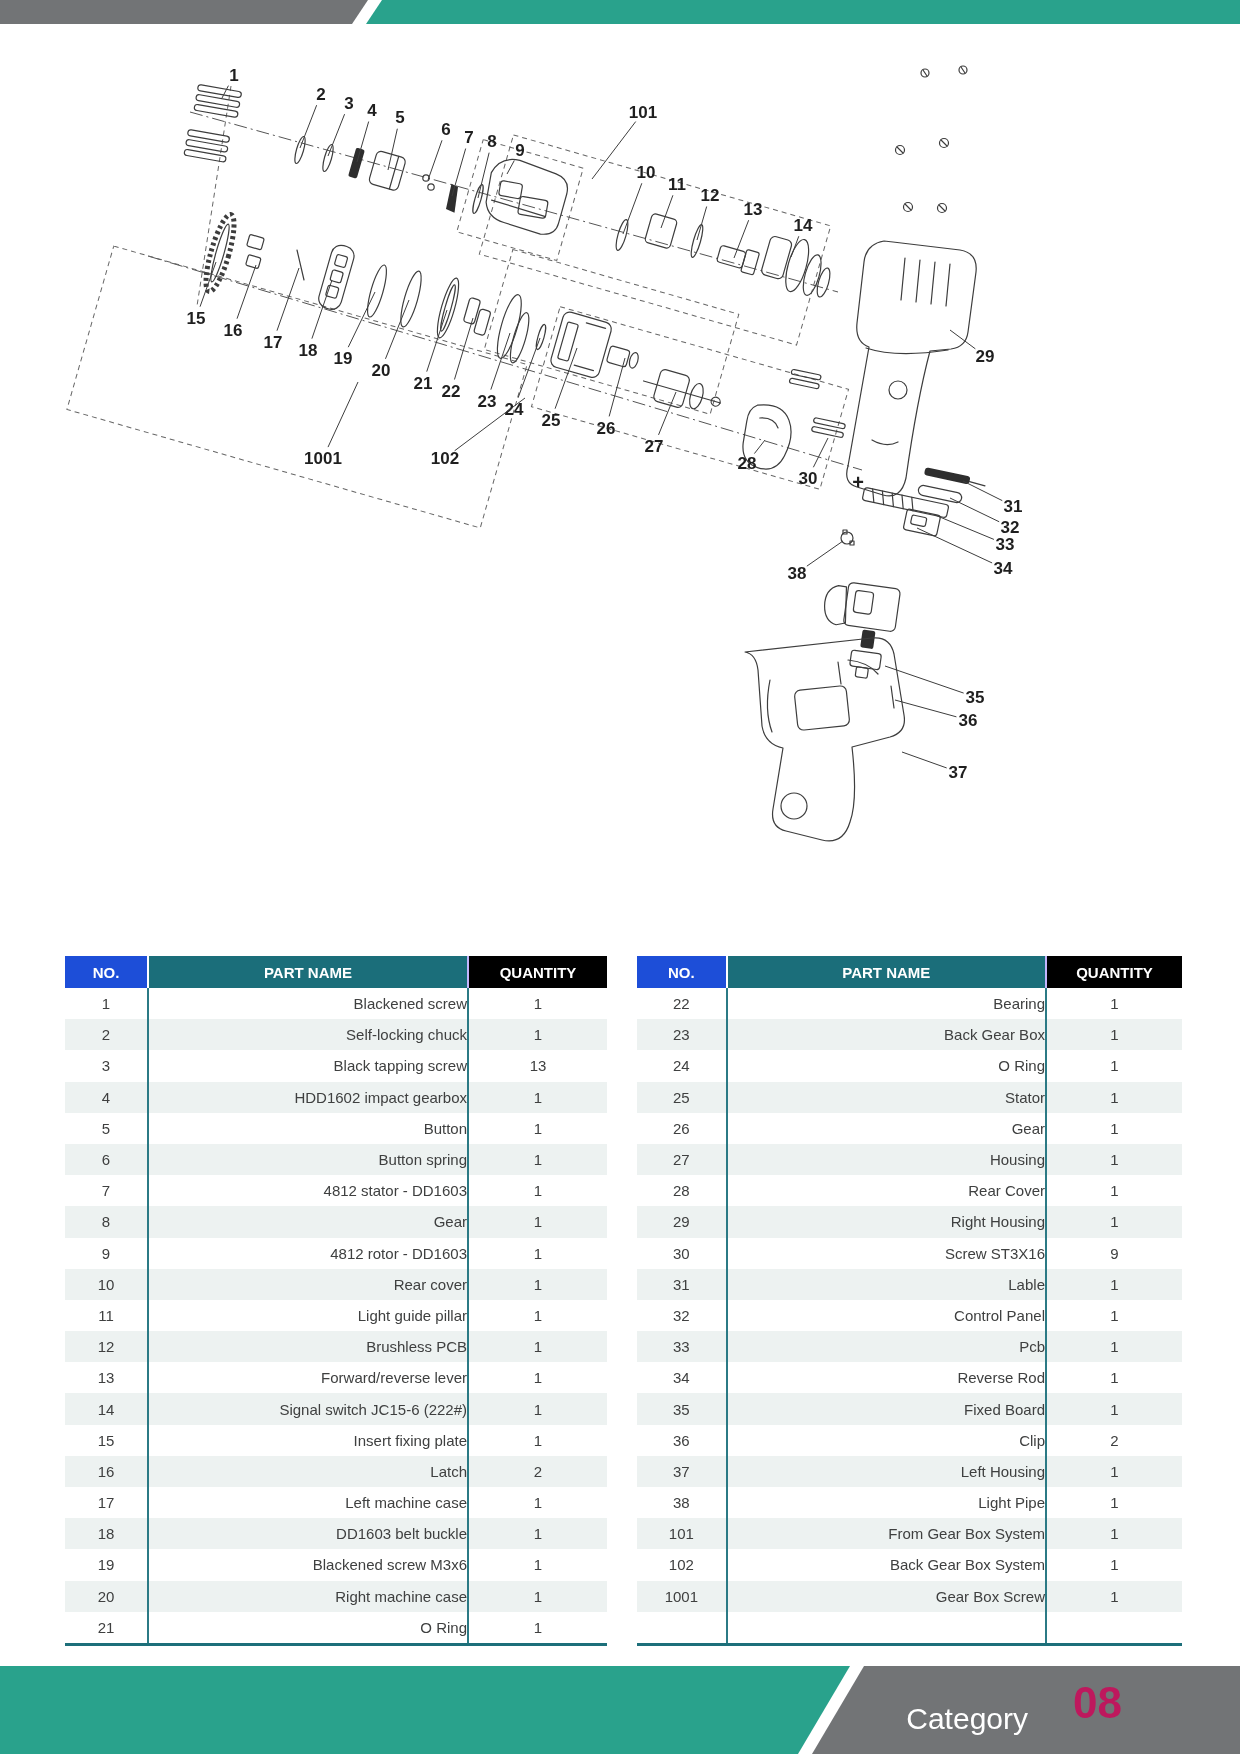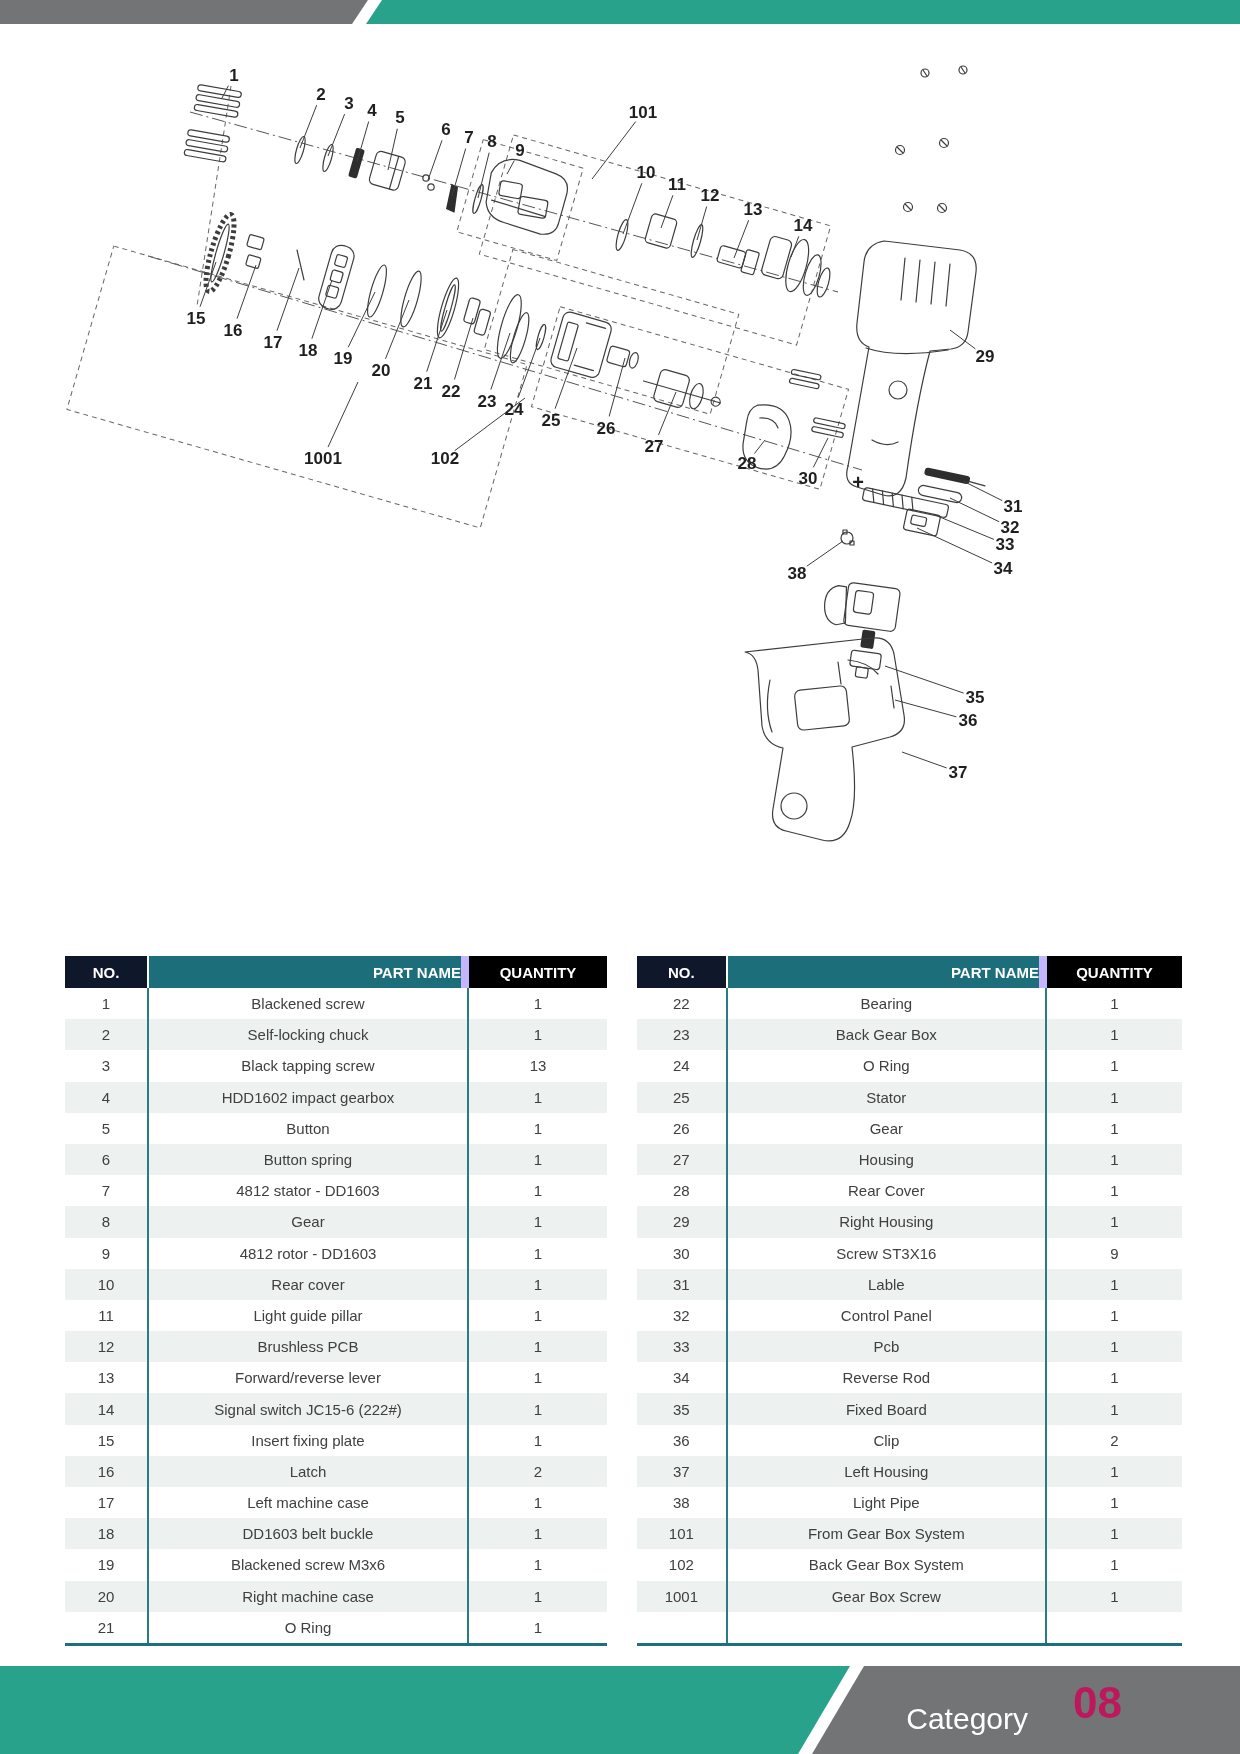--- a/index.html
+++ b/index.html
@@ -18,25 +18,25 @@
   .teeth{fill:none;stroke:#3d3d3d;stroke-width:5;stroke-dasharray:3 3;}
   .axis{fill:none;stroke:#555;stroke-width:1;stroke-dasharray:13 4 2 4;}
   .dbox{fill:none;stroke:#666;stroke-width:1;stroke-dasharray:5 4;}
   .leader{stroke:#3d3d3d;stroke-width:1;fill:none;}
   .plabel{font-family:"Liberation Sans",sans-serif;font-size:17px;font-weight:bold;fill:#1f1f1f;}
   .plus{font-family:"Liberation Sans",sans-serif;font-size:20px;font-weight:bold;fill:#1f1f1f;text-anchor:middle;}
   
   table.parts{position:absolute;border-collapse:separate;border-spacing:0;table-layout:fixed;
         border-bottom:3px solid #1d6f7a;font-size:15px;color:#3f4040;}
   table.parts th{height:32px;color:#fff;font-weight:bold;font-size:15px;padding:0;text-align:center;}
-  table.parts th:nth-child(1){background:#0f172a;}
-  table.parts th:nth-child(2){background:#1b6e7a;border-left:2px solid #fff;border-right:8px solid #c4b5fd;text-align:right;}
+  table.parts th:nth-child(1){background:#1d4ed8;}
+  table.parts th:nth-child(2){background:#1b6e7a;border-left:2px solid #fff;border-right:2px solid #c4b5fd;}
   table.parts th:nth-child(3){background:#000000;}
   table.parts td{height:31.2px;padding:0;text-align:center;background:#fff;}
-  table.parts td:nth-child(2){border-left:2px solid #2b7a85;border-right:2px solid #2b7a85;}
+  table.parts td:nth-child(2){border-left:2px solid #2b7a85;border-right:2px solid #2b7a85;text-align:right;}
   table.parts tr.alt td{background:#edf2f1;}
   #table-left{left:65px;top:956px;width:542px;}
   #table-right{left:637px;top:956px;width:545px;}
   
   .footer{position:absolute;top:1666px;left:0;width:1240px;height:88px;}
   .footer .green{position:absolute;inset:0;background:#29a28c;
         clip-path:polygon(0 0,850px 0,798px 100%,0 100%);}
   .footer .gray{position:absolute;inset:0;background:#727476;
         clip-path:polygon(864px 0,100% 0,100% 100%,812px 100%);}
   .footer-title{position:absolute;left:28px;top:1688px;font-size:36px;color:#fff;z-index:2;}

